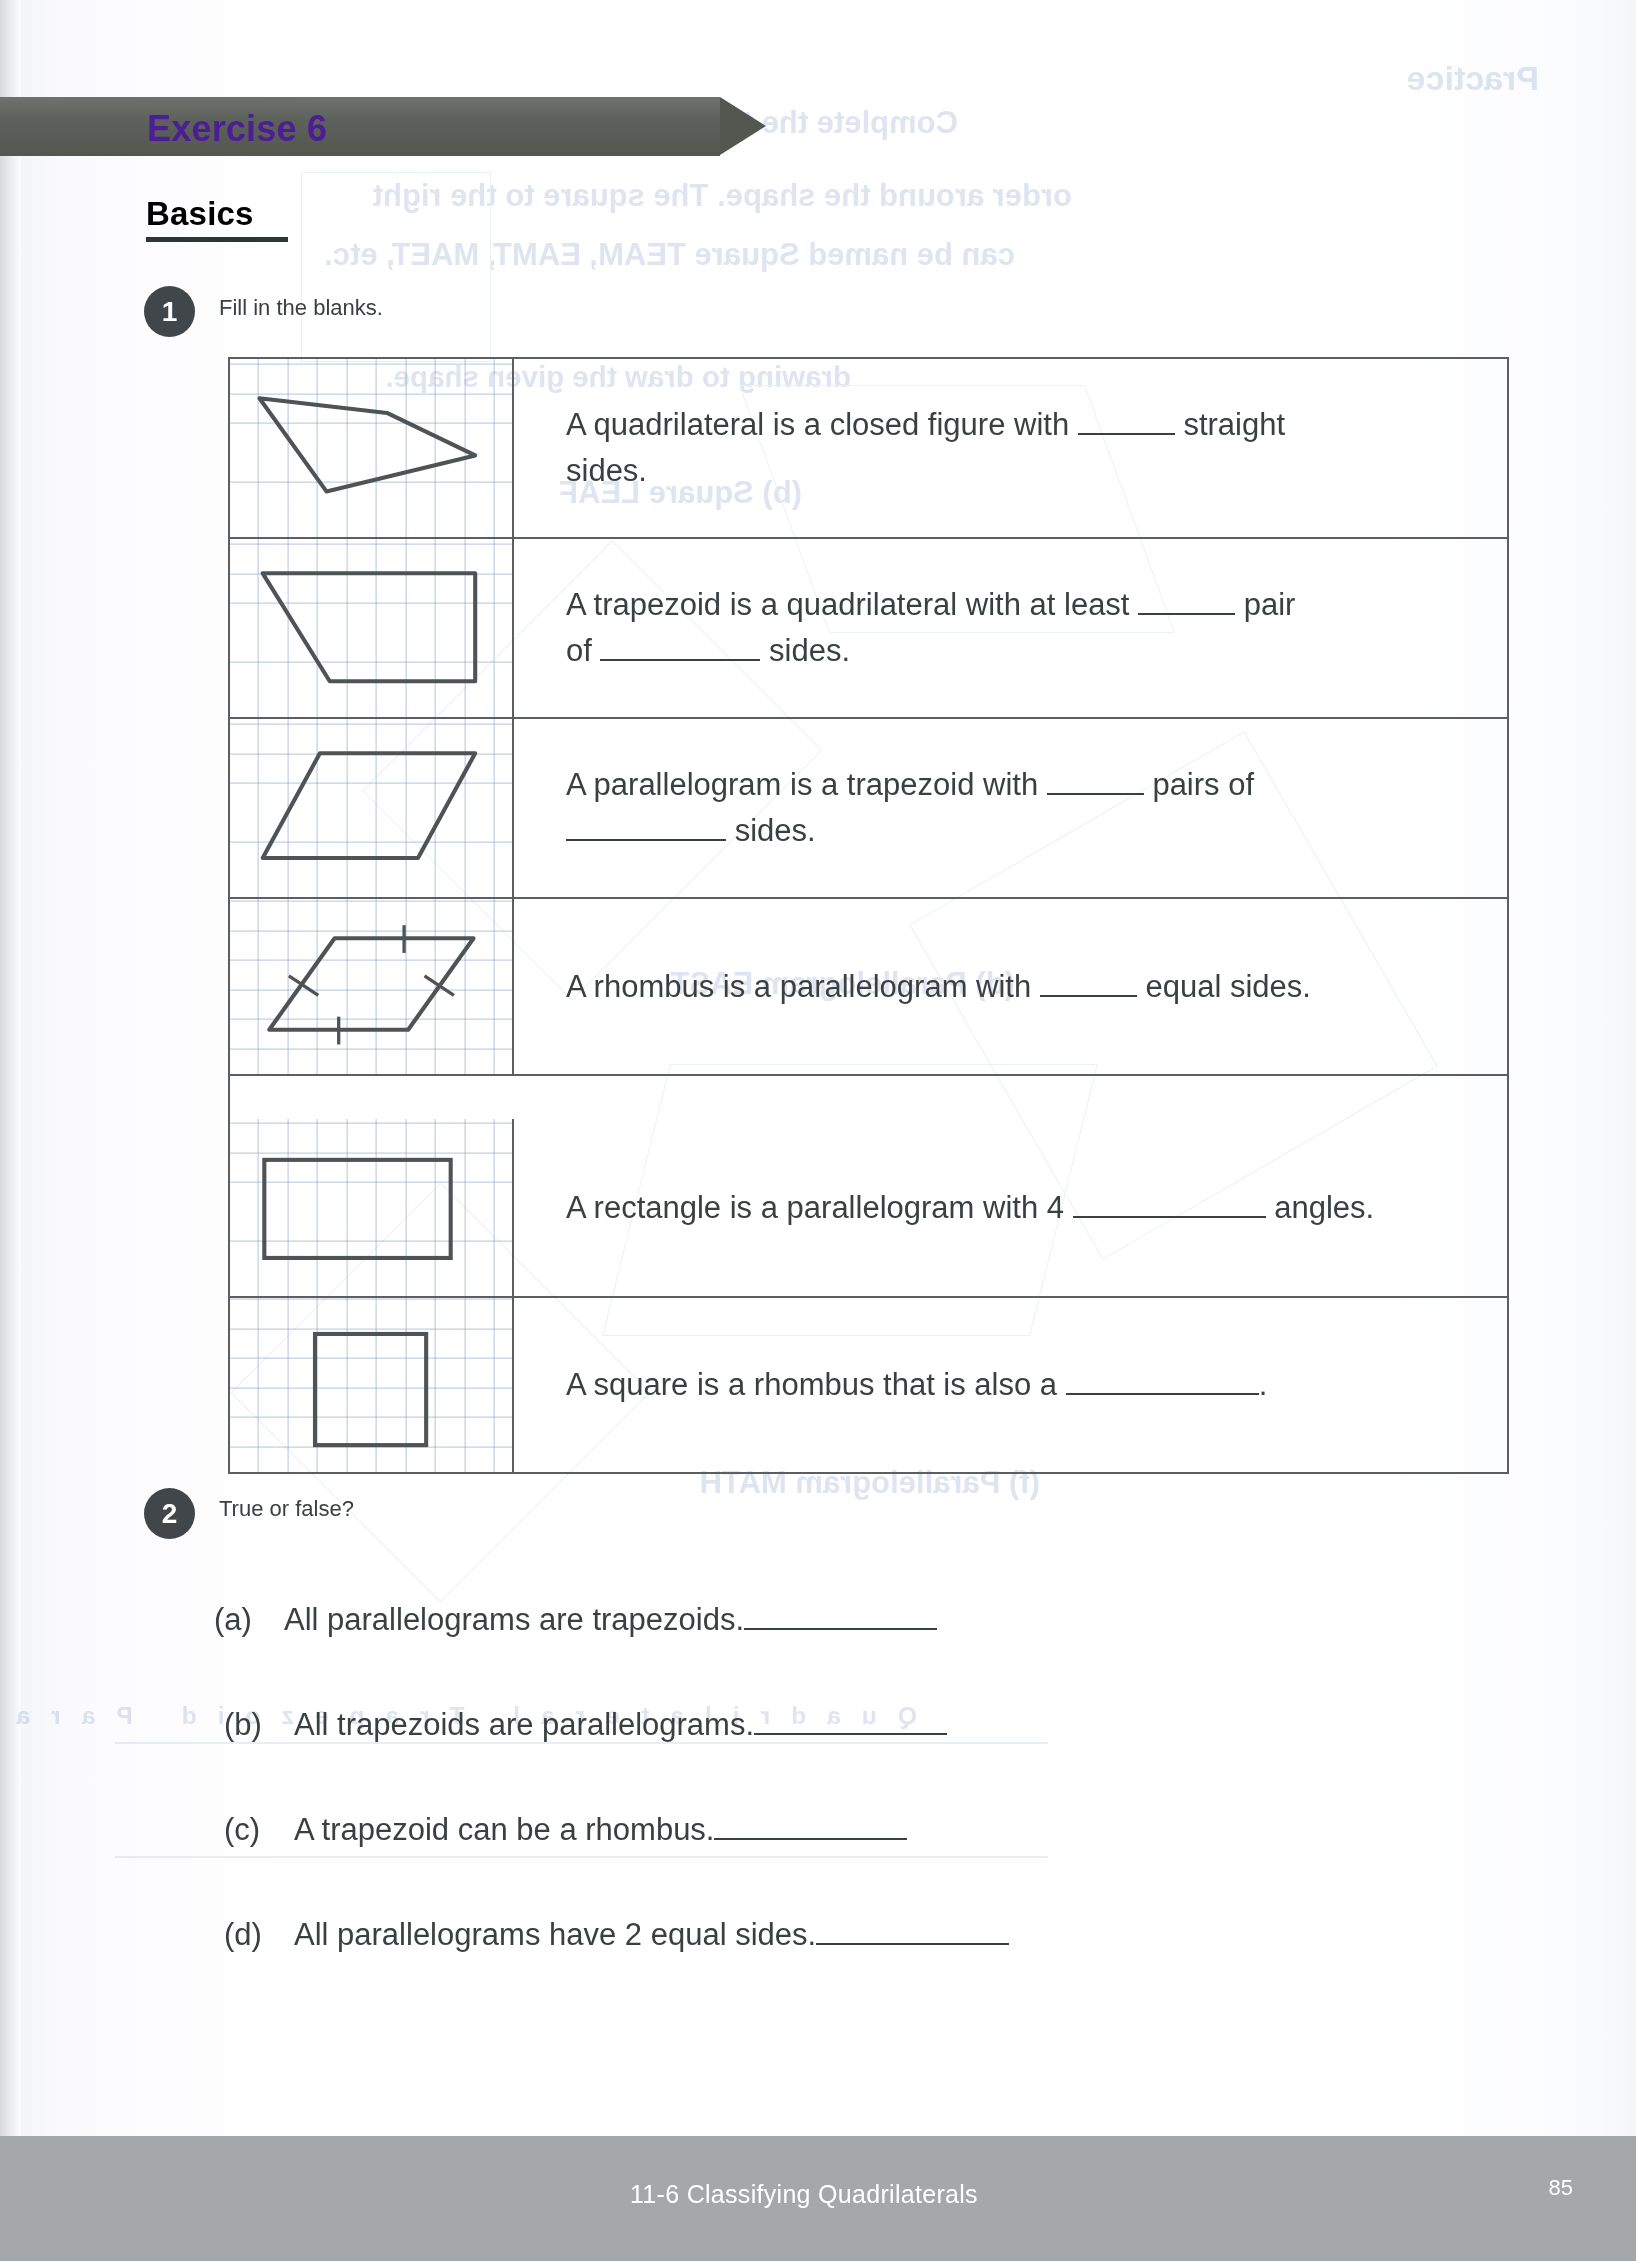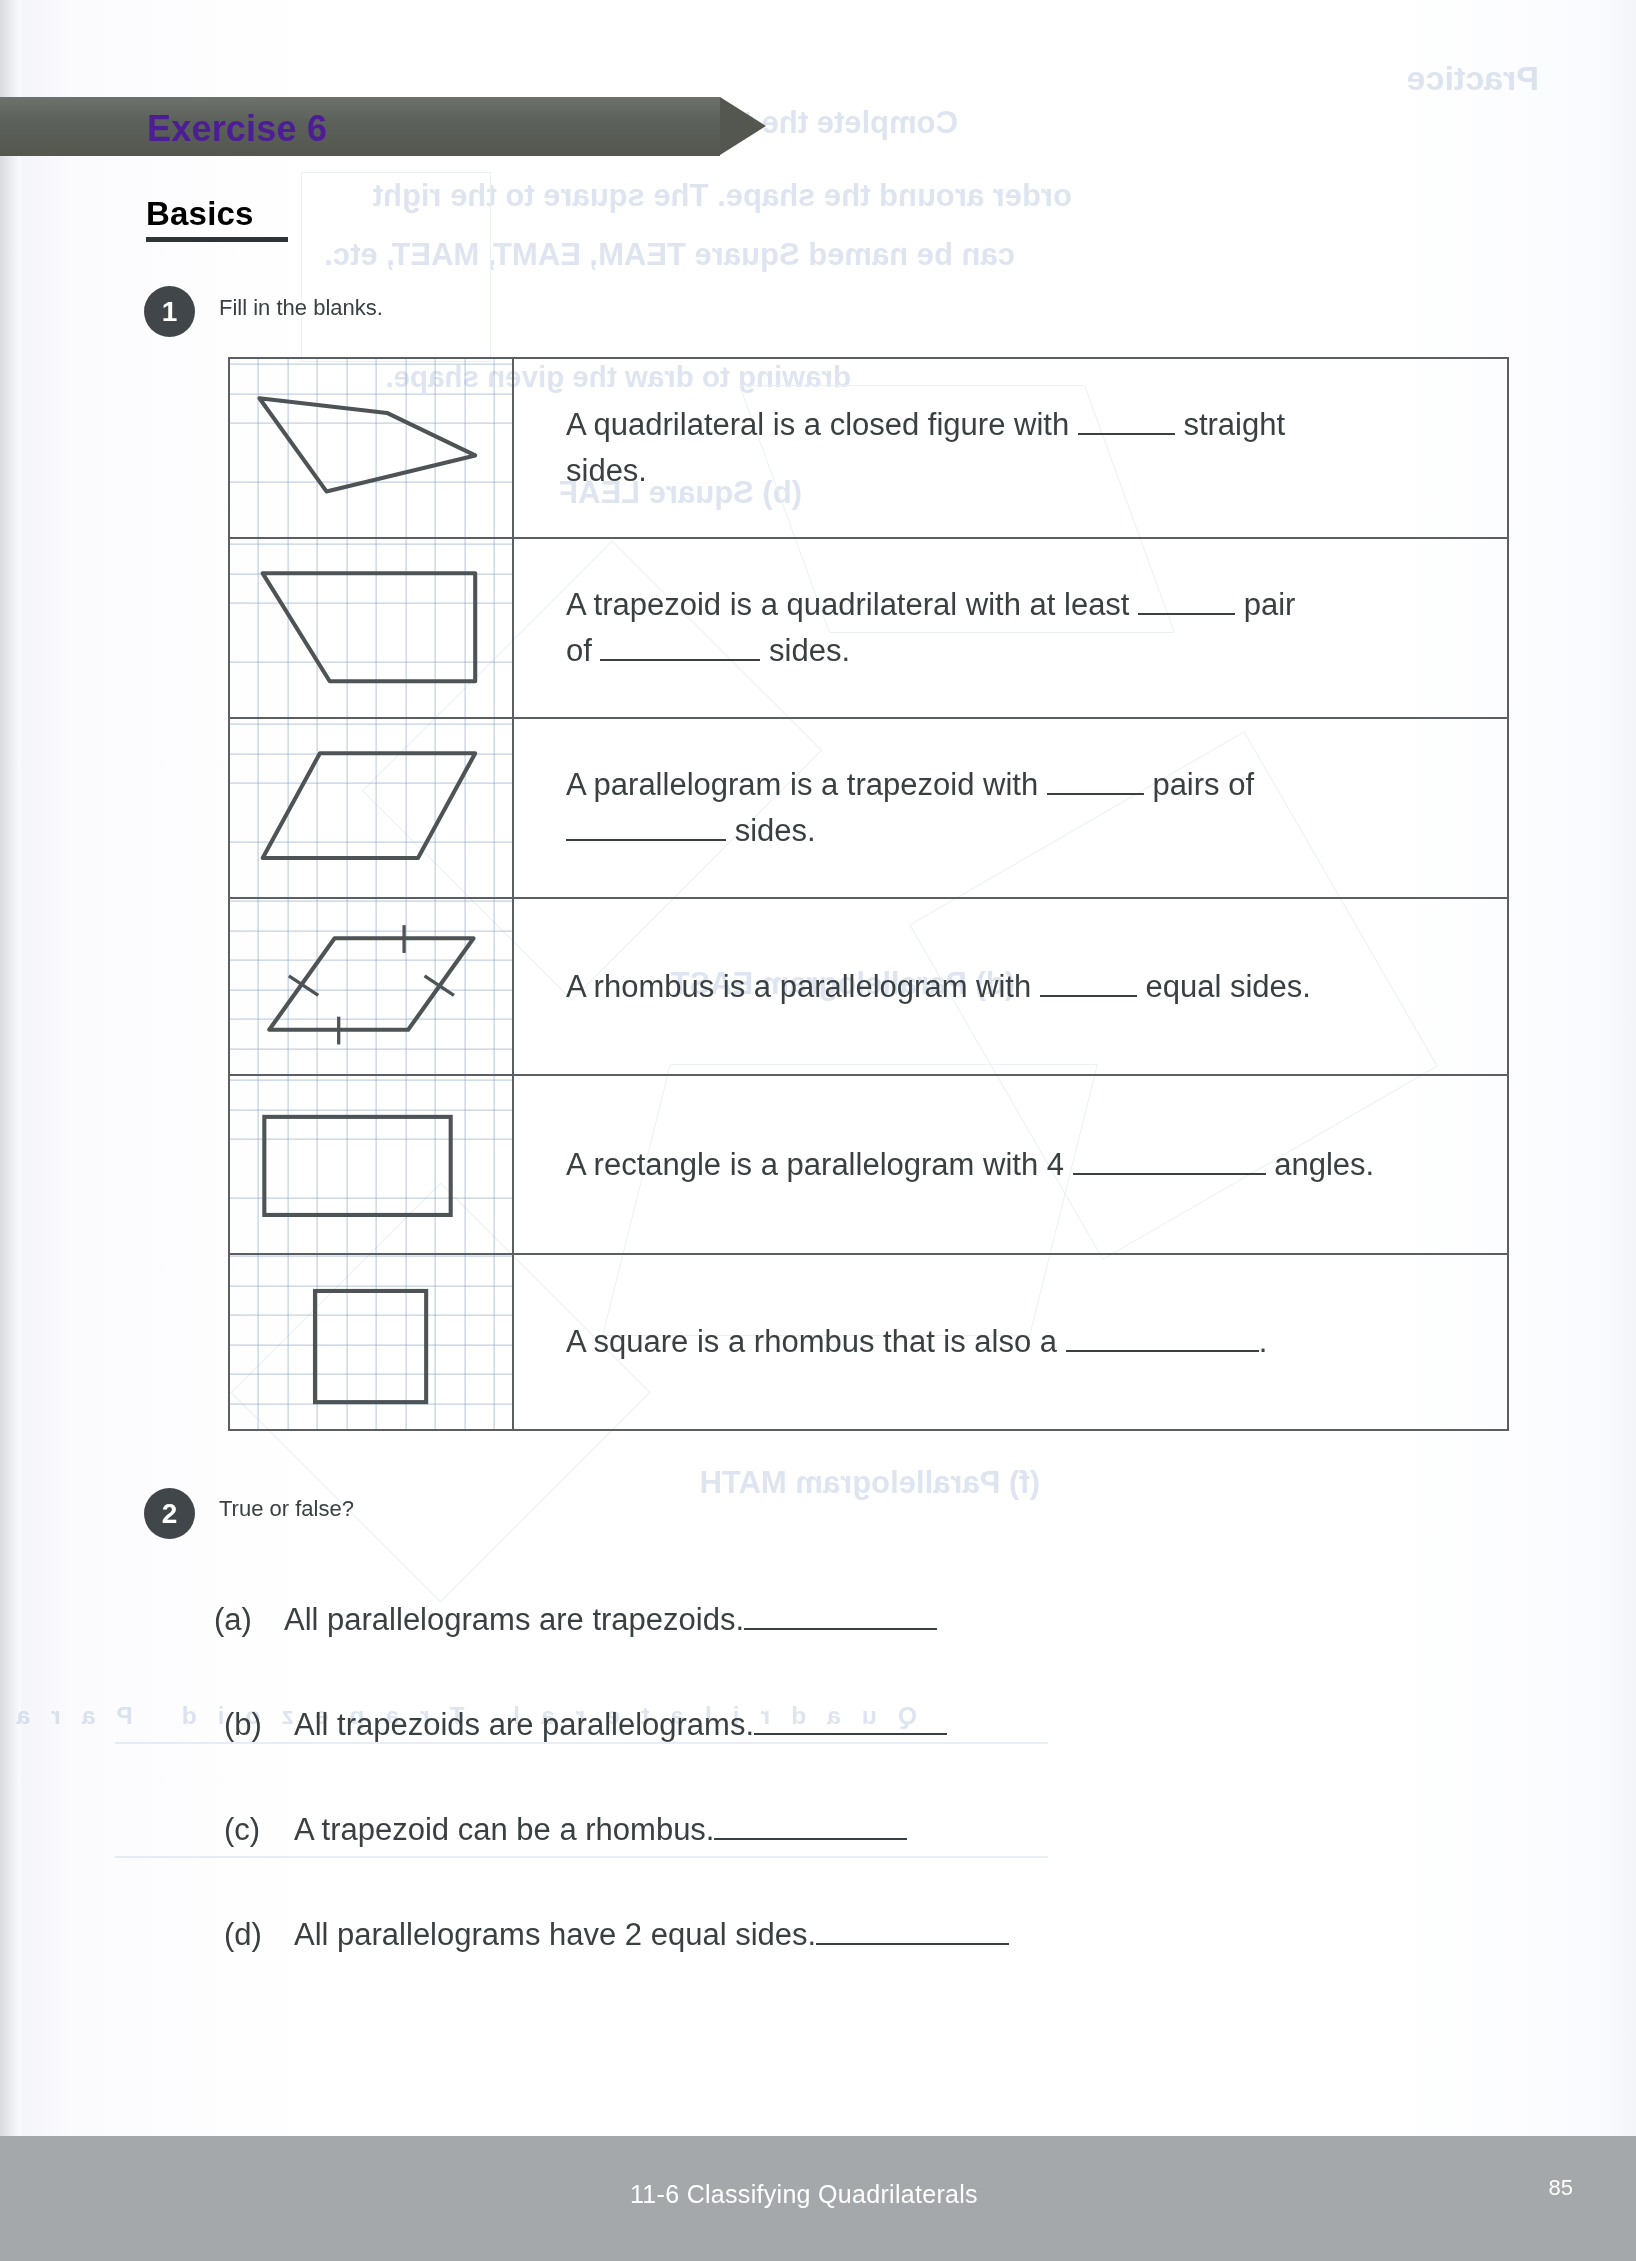--- a/index.html
+++ b/index.html
@@ -284,21 +284,21 @@
       </div>
       <div class="cell-text">
         <span>
           <span>A rhombus is a parallelogram with</span>
           <span class="blank b-md"></span>
           <span>equal sides.</span>
         </span>
       </div>
     </div>
 
-    <div class="row" style="min-height:177px;">
+    <div class="row" style="min-height:177px;margin-top:43px;">
       <div class="cell-shape">
         <div class="gridbg"></div>
         <svg class="shape-svg" viewBox="0 0 345 216">
           <rect x="42" y="50" width="228" height="120" fill="none" stroke="#4e5356" stroke-width="5"></rect>
         </svg>
       </div>
       <div class="cell-text">
         <span>
           <span>A rectangle is a parallelogram with 4</span>
           <span class="blank b-xl"></span>

